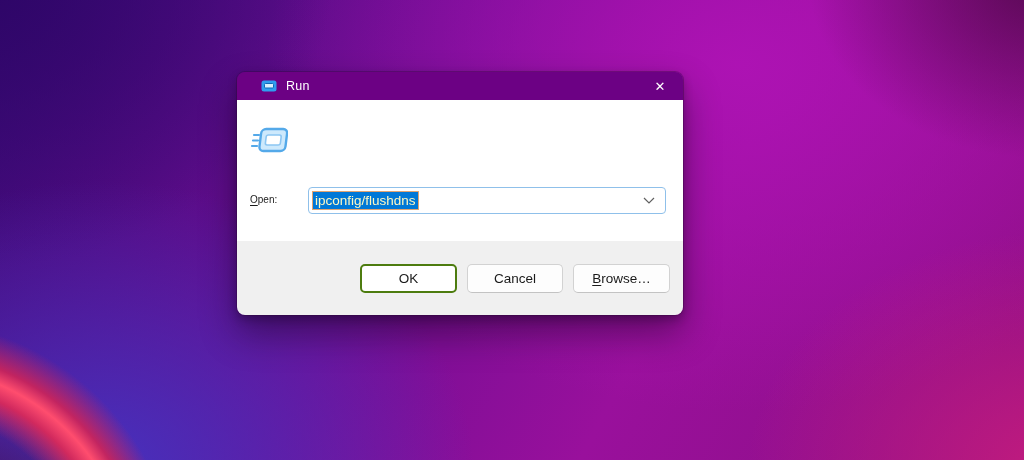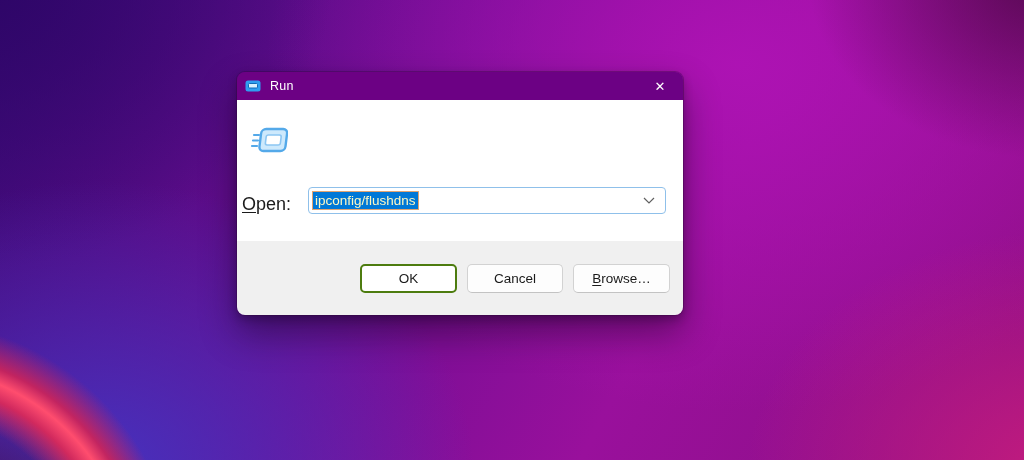--- a/index.html
+++ b/index.html
@@ -33,21 +33,21 @@
   }
 
   
   .titlebar {
     position: relative;
     height: 28px;
     background: #6C0184;
     border-radius: 8px 8px 0 0;
     display: flex;
     align-items: center;
-    padding-left: 8px;
+    padding-left: 24px;
   }
   .titlebar-icon { display: flex; align-items: center; }
   .title-text {
     color: #ffffff;
     font-size: 12.5px;
     margin-left: 9px;
     letter-spacing: 0.2px;
   }
   .close-btn {
     position: absolute;
@@ -70,22 +70,22 @@
   .message {
     position: absolute;
     left: 73px; top: 22px;
     width: 358px;
     font-size: 13.5px;
     line-height: 21px;
     color: #1b1b1b;
   }
   .open-label {
     position: absolute;
-    left: 5px; top: 94px;
-    font-size: 18px;
+    left: 13px; top: 94px;
+    font-size: 10px;
     color: #1b1b1b;
   }
   .mnemonic {
     text-decoration: underline;
     text-underline-offset: 2px;
     text-decoration-thickness: 1px;
   }
   .combobox {
     position: absolute;
     left: 71px; top: 87px;

